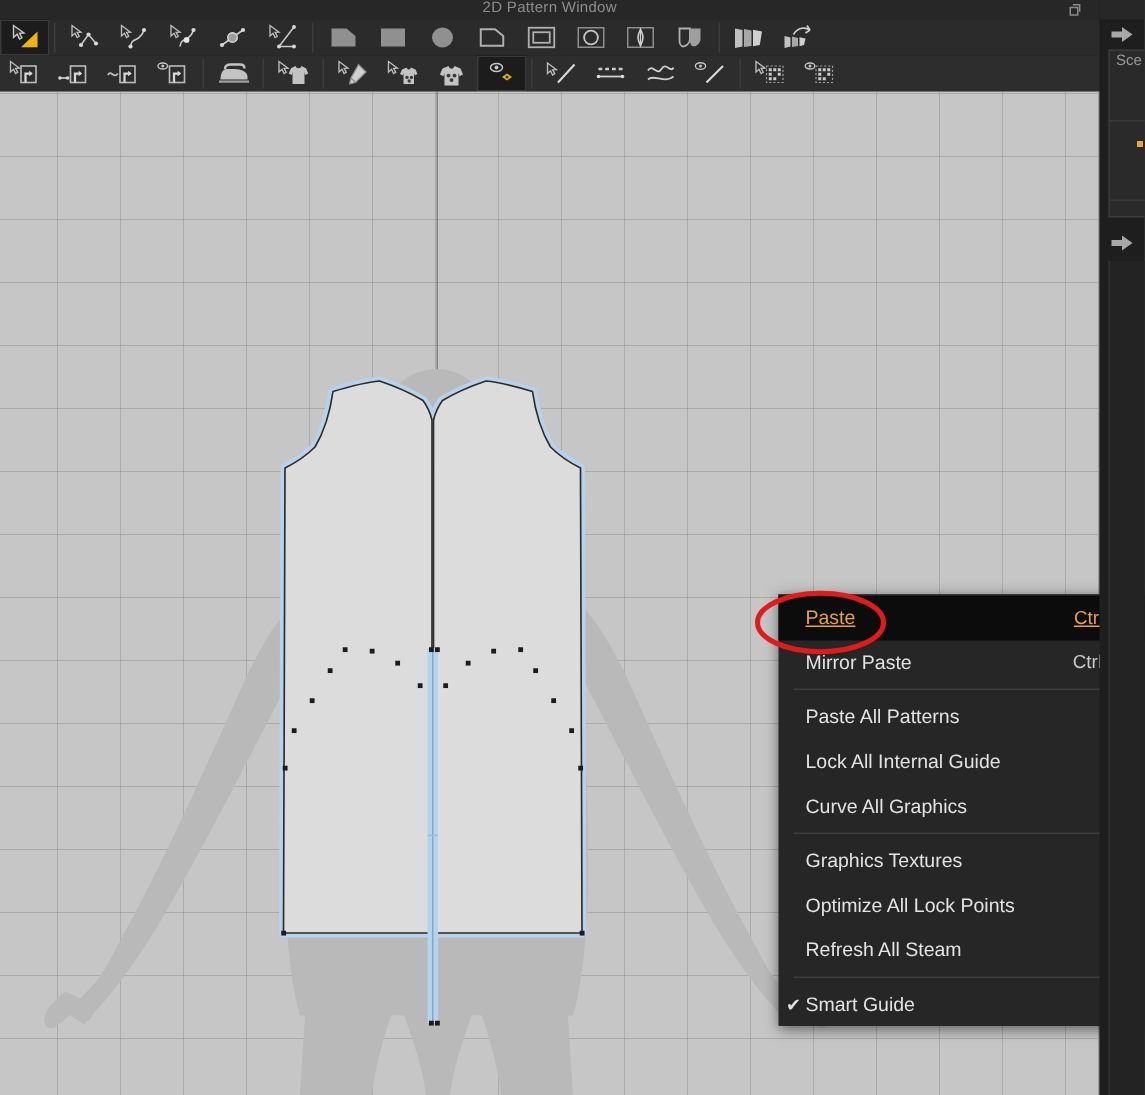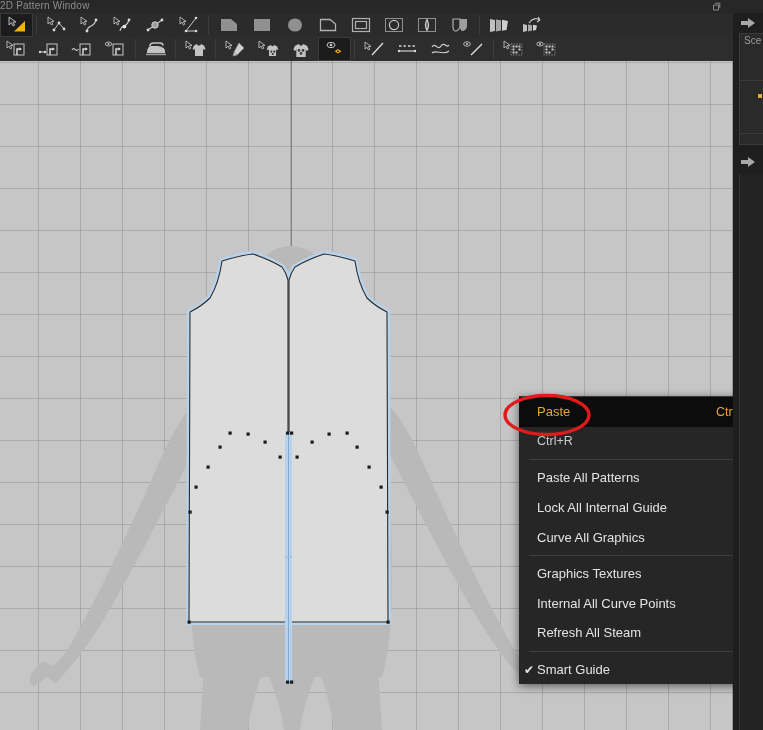--- a/index.html
+++ b/index.html
@@ -3,21 +3,21 @@
 <meta charset="utf-8">
 <style>
   html,body{margin:0;padding:0;background:#1e1e1e;}
   body{width:763px;height:730px;overflow:hidden;
        font-family:"Liberation Sans","DejaVu Sans",sans-serif;
        -webkit-font-smoothing:antialiased;}
   #app{position:relative;width:763px;height:730px;background:#232323;overflow:hidden;}
 
   
   .titlebar{position:absolute;left:0;top:0;width:733px;height:13px;background:#272727;}
-  .titlebar .ttl{position:absolute;left:0;right:0;top:-1px;
+  .titlebar .ttl{position:absolute;left:0;right:0;top:-1px;text-align:center;
      font-size:10px;color:#8d8d8d;line-height:13px;letter-spacing:.2px;}
   .restore-ic{position:absolute;right:12px;top:2px;width:9px;height:9px;}
 
   
   .toolbar{position:absolute;left:0;width:733px;height:24px;background:#2b2b2b;
      border-bottom:1px solid #1b1b1b;display:flex;align-items:center;}
   .toolbar.r1{top:13px;}
   .toolbar.r2{top:37px;background:#2d2d2d;}
   .tgrp{display:flex;align-items:center;height:24px;}
   .tsep{width:1px;height:20px;background:#3c3c3c;margin:0 3px;flex:none;}
@@ -42,21 +42,21 @@
 
   
   .ctxmenu{position:absolute;left:519px;top:396px;width:244px;
      background:#262626;border-top:1px solid #3a3a3a;
      box-shadow:0 2px 9px rgba(0,0,0,.55);}
   .mi{position:relative;height:29.6px;display:flex;align-items:center;
      padding:0 12px 0 18px;font-size:13px;color:#e3e3e3;white-space:nowrap;}
   .mi .lbl{flex:1;}
   .mi .sc{color:#c9c9c9;font-size:12.5px;}
   .mi.sel{background:#0c0c0c;}
-  .mi.sel .lbl,.mi.sel .sc{color:#e8a33d;}
+  .mi.sel .lbl,.mi.sel .sc{color:#e8a33d;text-decoration:underline;}
   .mi.disabled .lbl{color:#6a6a6a;}
   .mi .tick{position:absolute;left:5px;top:50%;transform:translateY(-50%);
      font-size:12px;color:#e3e3e3;line-height:1;}
   .msep{height:1px;background:#3d3d3d;margin:3px 8px 3px 10px;}
 
   
   .annot{position:absolute;left:501px;top:392px;width:92px;height:46px;pointer-events:none;}
 
   
   .dock{position:absolute;left:733px;top:0;width:30px;height:730px;background:#1e1e1e;}
@@ -451,20 +451,21 @@
 
     <div class="canvas-edge"></div>
   </div>
 
   <div class="ctxmenu" id="ctxmenu">
       <div class="mi sel">
         <span class="lbl">Paste</span>
         <span class="sc">Ctrl+V</span>
       </div>
       <div class="mi">
+        <span class="lbl">Mirror Paste</span>
         <span class="sc">Ctrl+R</span>
       </div>
       <div class="msep"></div>
       <div class="mi">
         <span class="lbl">Paste All Patterns</span>
         <span class="sc"></span>
       </div>
       <div class="mi">
         <span class="lbl">Lock All Internal Guide</span>
         <span class="sc"></span>
@@ -472,21 +473,21 @@
       <div class="mi">
         <span class="lbl">Curve All Graphics</span>
         <span class="sc"></span>
       </div>
       <div class="msep"></div>
       <div class="mi">
         <span class="lbl">Graphics Textures</span>
         <span class="sc">F5</span>
       </div>
       <div class="mi">
-        <span class="lbl">Internal All Curve Points</span>
+        <span class="lbl">Optimize All Lock Points</span>
         <span class="sc"></span>
       </div>
       <div class="mi">
         <span class="lbl">Refresh All Steam</span>
         <span class="sc"></span>
       </div>
       <div class="msep"></div>
       <div class="mi">
         <span class="tick">✔</span>
         <span class="lbl">Smart Guide</span>

